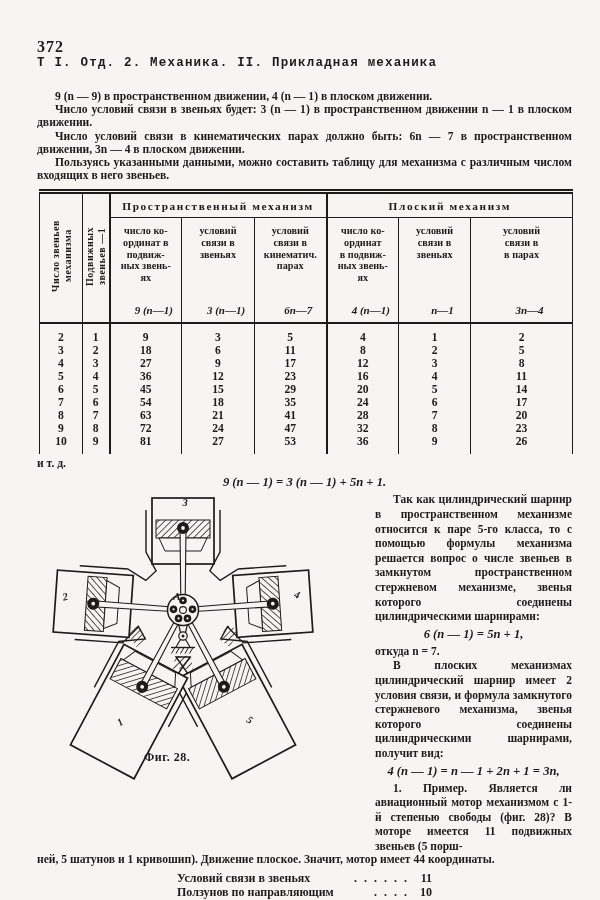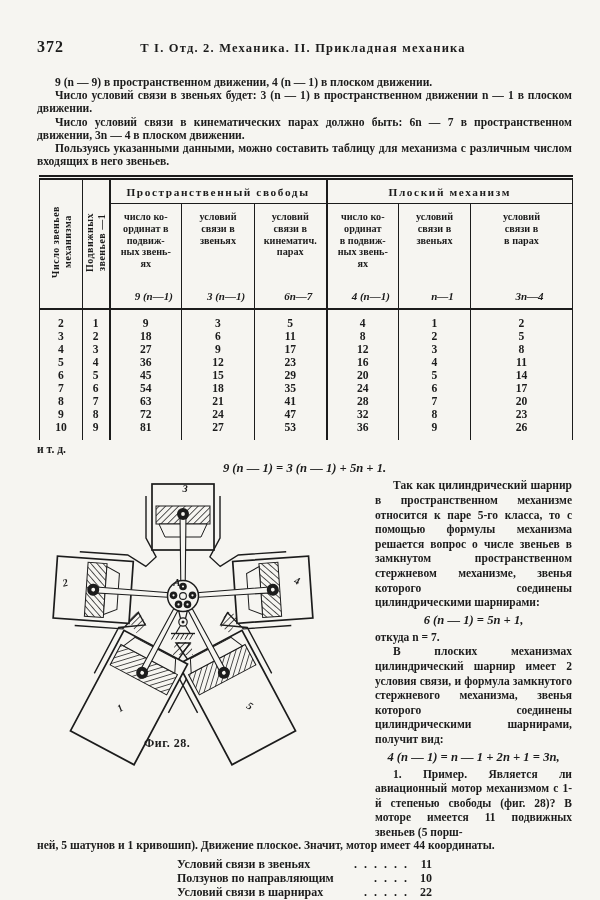--- a/index.html
+++ b/index.html
@@ -12,23 +12,23 @@
     background:var(--paper);
     color:var(--ink);
     font-family:"Liberation Serif","DejaVu Serif",serif;
     font-weight:700;
     -webkit-font-smoothing:antialiased;
     overflow:hidden;
   }
   .page{padding:38px 28px 0 37px;}
 
   
-  .runhead{display:flex;align-items:baseline;margin-bottom:20px;}
+  .runhead{display:flex;align-items:baseline;margin-bottom:20px;flex-direction:column;}
   .pgnum{font-size:16px;letter-spacing:1px;}
-  .runtitle{flex:1;text-align:center;font-size:12.5px;letter-spacing:1.2px;padding-right:30px;}
+  .runtitle{flex:1;text-align:center;font-size:12.5px;letter-spacing:1.2px;padding-right:30px;font-family:Liberation Mono, monospace;}
 
   
   .intro p, p.body{
     margin:0;font-size:11.6px;line-height:13.2px;
     text-align:justify;text-align-last:left;
   }
   .ind{text-indent:18px;}
 
   
   table.kin{
@@ -112,21 +112,21 @@
       <col style="width:72px">
         <col style="width:72px">
         <col style="width:102px">
     </colgroup>
     <thead>
       <tr>
         <th class="vert" rowspan="2"><span>Число звеньев
 механизма</span></th>
         <th class="vert" rowspan="2"><span>Подвижных
 звеньев —1</span></th>
-        <th class="grp hv" colspan="3">Пространственный свободы</th>
+        <th class="grp hv" colspan="3">Пространственный механизм</th>
         <th class="grp hv" colspan="3">Плоский механизм</th>
       </tr>
       <tr class="hrow">
         <th class="colh hv">
             <span class="chl">число ко-
 ординат в
 подвиж-
 ных звень-
 ях</span>
             <span class="chf">9 (n—1)</span>

